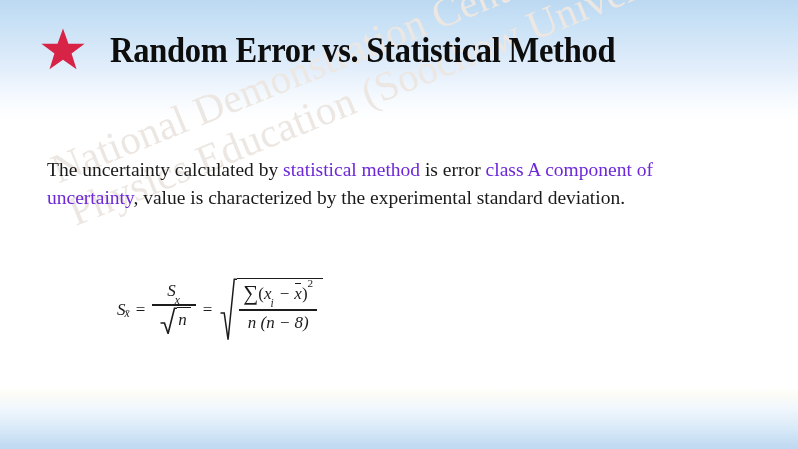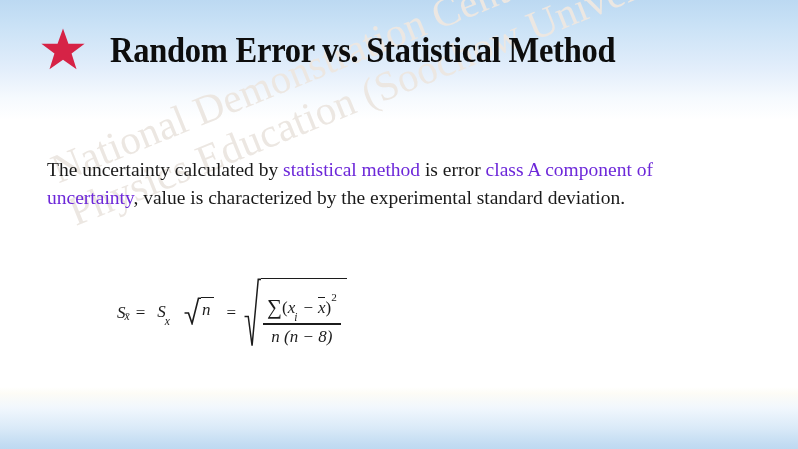--- a/index.html
+++ b/index.html
@@ -127,21 +127,21 @@
     font-style: italic;
     position: relative;
     top: 4px;
     left: -1px;
   }
   .op { margin: 0 5px; font-style: normal; }
 
   
   .frac {
     display: inline-flex;
-    flex-direction: row;
+    flex-direction: column;
     align-items: center;
     vertical-align: middle;
     margin: 0 2px;
   }
   .frac-num, .frac-den {
     padding: 1px 5px;
     white-space: nowrap;
     line-height: 1.15;
   }
   .frac-bar {
@@ -156,21 +156,21 @@
     align-items: stretch;
     margin-left: 3px;
   }
   .radical-sign {
     display: block;
     width: 17px;
     align-self: stretch;
   }
   .radical-body {
     border-top: 1.3px solid #1c1c1c;
-    padding: 14px 6px 0 2px;
+    padding: 0 6px 0 2px;
     display: flex;
     flex-direction: column;
     align-items: center;
   }
   .big-frac-num, .big-frac-den {
     white-space: nowrap;
     line-height: 1.2;
     padding: 1px 4px;
     font-size: 17px;
   }

